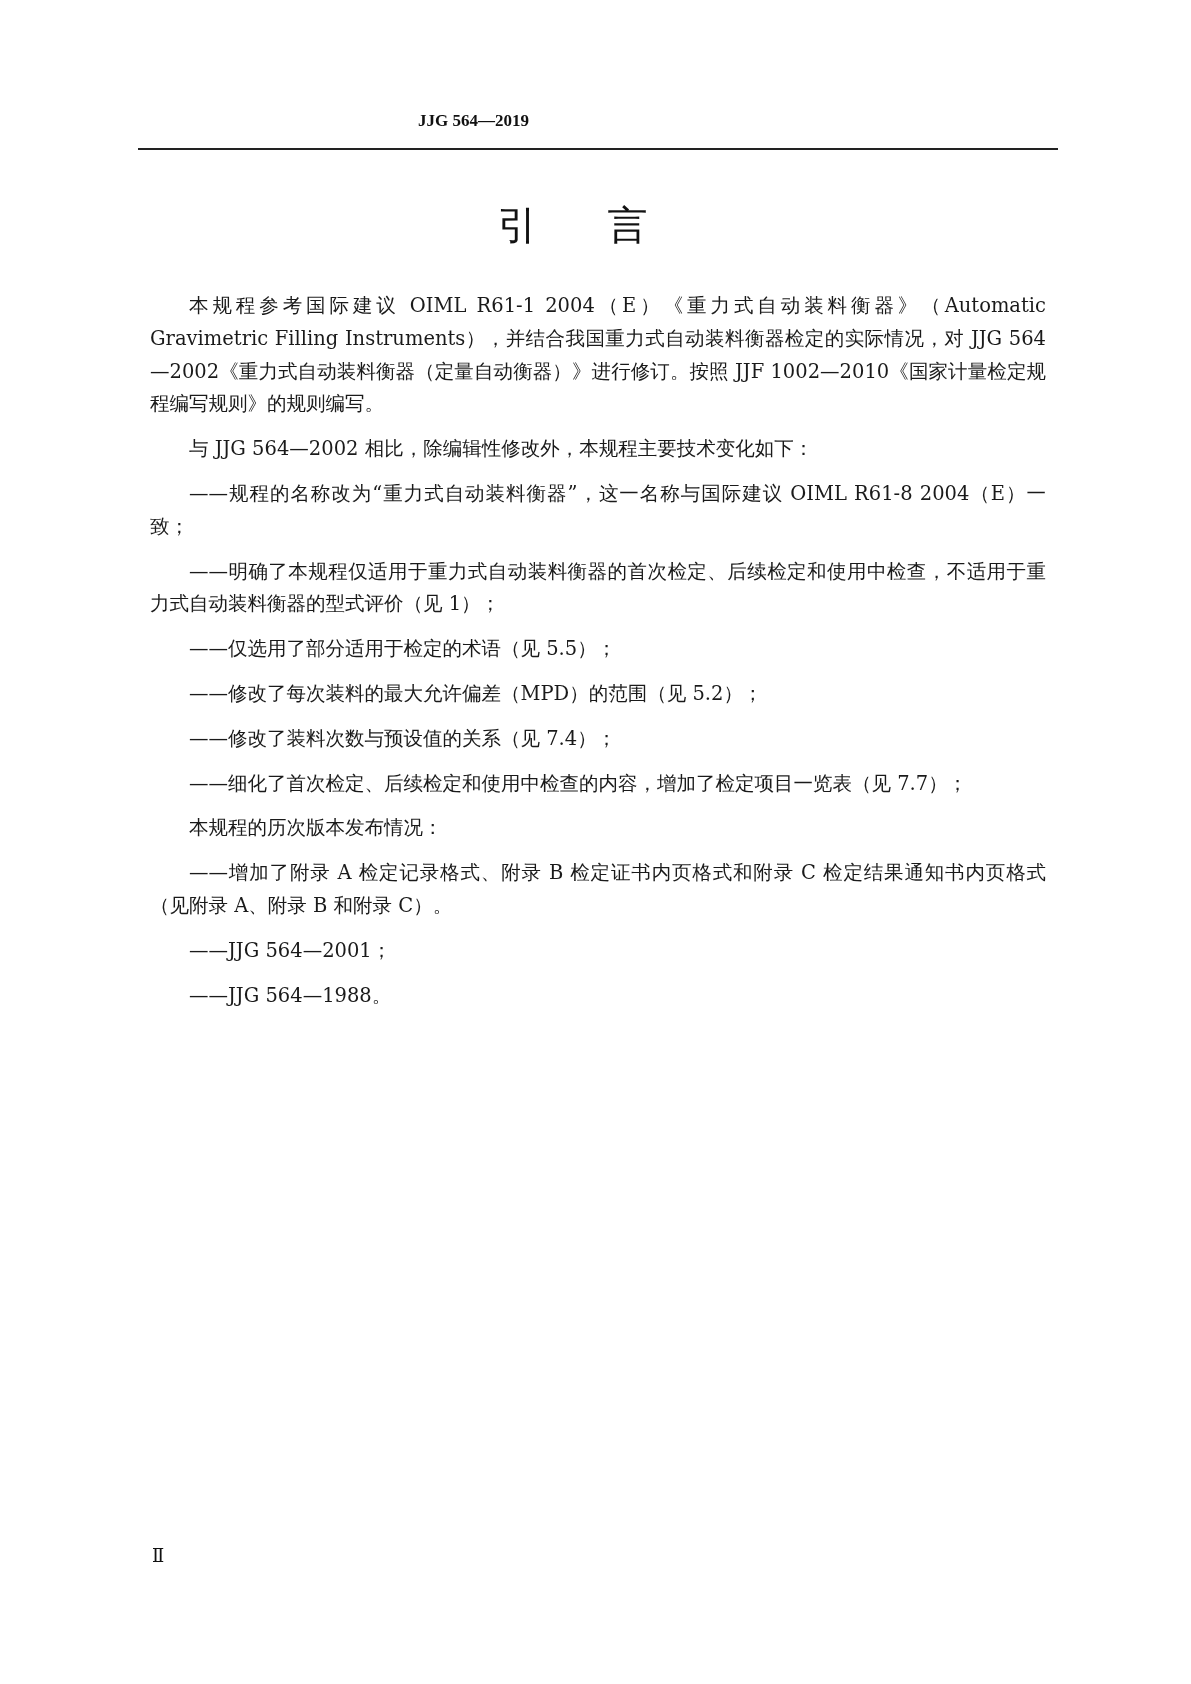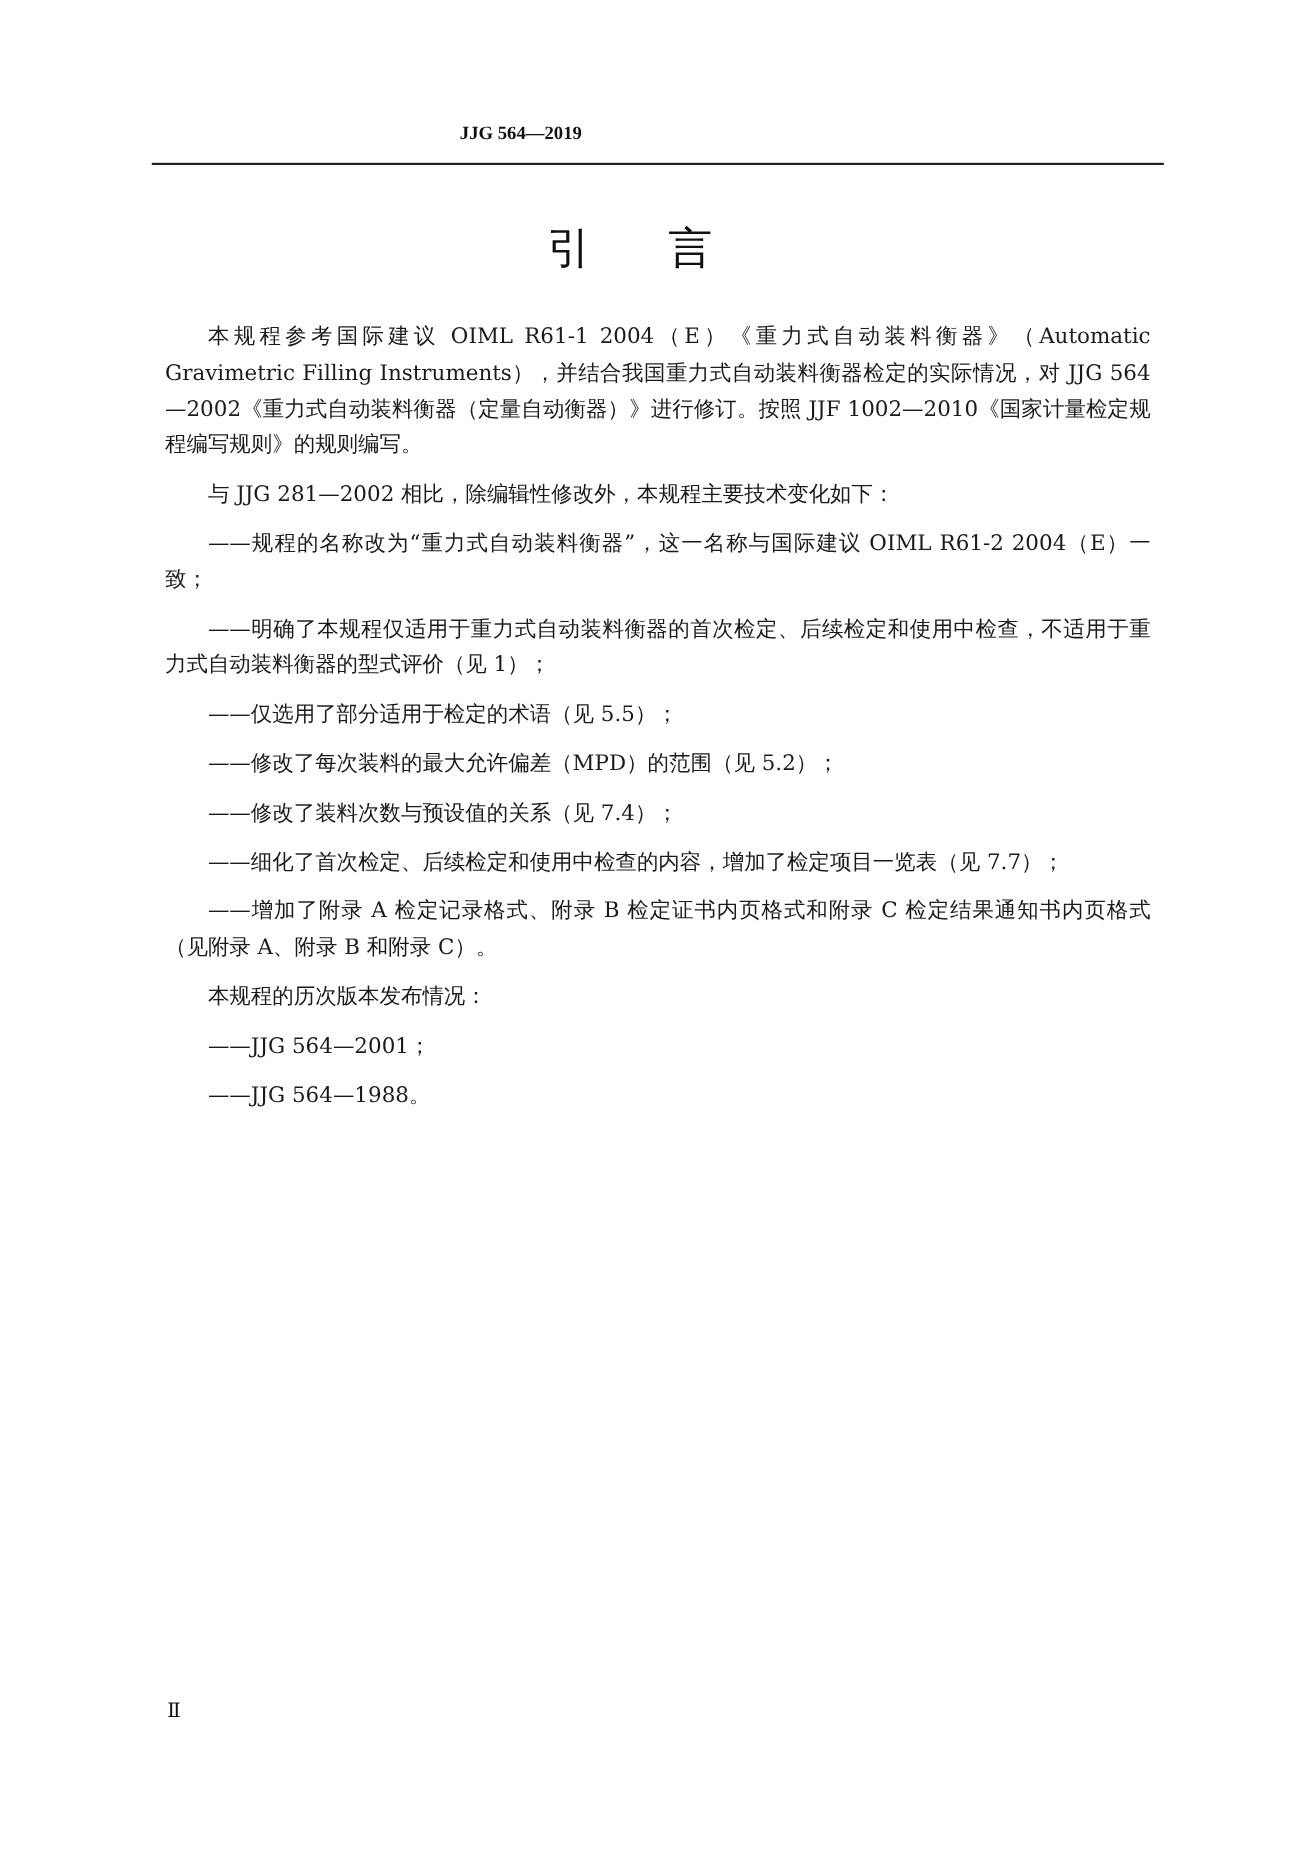--- a/index.html
+++ b/index.html
@@ -41,26 +41,26 @@
 
 <div class="header">JJG 564—2019</div>
 <div class="rule"></div>
 
 <div class="title">
   <span>引</span><span class="gap"></span><span>言</span>
 </div>
 
 <div class="body">
   <p class="p indent">本规程参考国际建议 OIML R61-1 2004（E）《重力式自动装料衡器》（Automatic Gravimetric Filling Instruments），并结合我国重力式自动装料衡器检定的实际情况，对 JJG 564—2002《重力式自动装料衡器（定量自动衡器）》进行修订。按照 JJF 1002—2010《国家计量检定规程编写规则》的规则编写。</p>
-  <p class="p indent">与 JJG 281—2002 相比，除编辑性修改外，本规程主要技术变化如下：</p>
-  <p class="p indent">——规程的名称改为“重力式自动装料衡器”，这一名称与国际建议 OIML R61-2 2004（E）一致；</p>
+  <p class="p indent">与 JJG 564—2002 相比，除编辑性修改外，本规程主要技术变化如下：</p>
+  <p class="p indent">——规程的名称改为“重力式自动装料衡器”，这一名称与国际建议 OIML R61-8 2004（E）一致；</p>
   <p class="p indent">——明确了本规程仅适用于重力式自动装料衡器的首次检定、后续检定和使用中检查，不适用于重力式自动装料衡器的型式评价（见 1）；</p>
   <p class="p indent">——仅选用了部分适用于检定的术语（见 5.5）；</p>
   <p class="p indent">——修改了每次装料的最大允许偏差（MPD）的范围（见 5.2）；</p>
   <p class="p indent">——修改了装料次数与预设值的关系（见 7.4）；</p>
   <p class="p indent">——细化了首次检定、后续检定和使用中检查的内容，增加了检定项目一览表（见 7.7）；</p>
+  <p class="p indent">本规程的历次版本发布情况：</p>
   <p class="p indent">——增加了附录 A 检定记录格式、附录 B 检定证书内页格式和附录 C 检定结果通知书内页格式（见附录 A、附录 B 和附录 C）。</p>
-  <p class="p indent">本规程的历次版本发布情况：</p>
   <p class="p indent">——JJG 564—2001；</p>
   <p class="p indent">——JJG 564—1988。</p>
 </div>
 
 <div class="footer-page">Ⅱ</div>
 
 </body></html>

